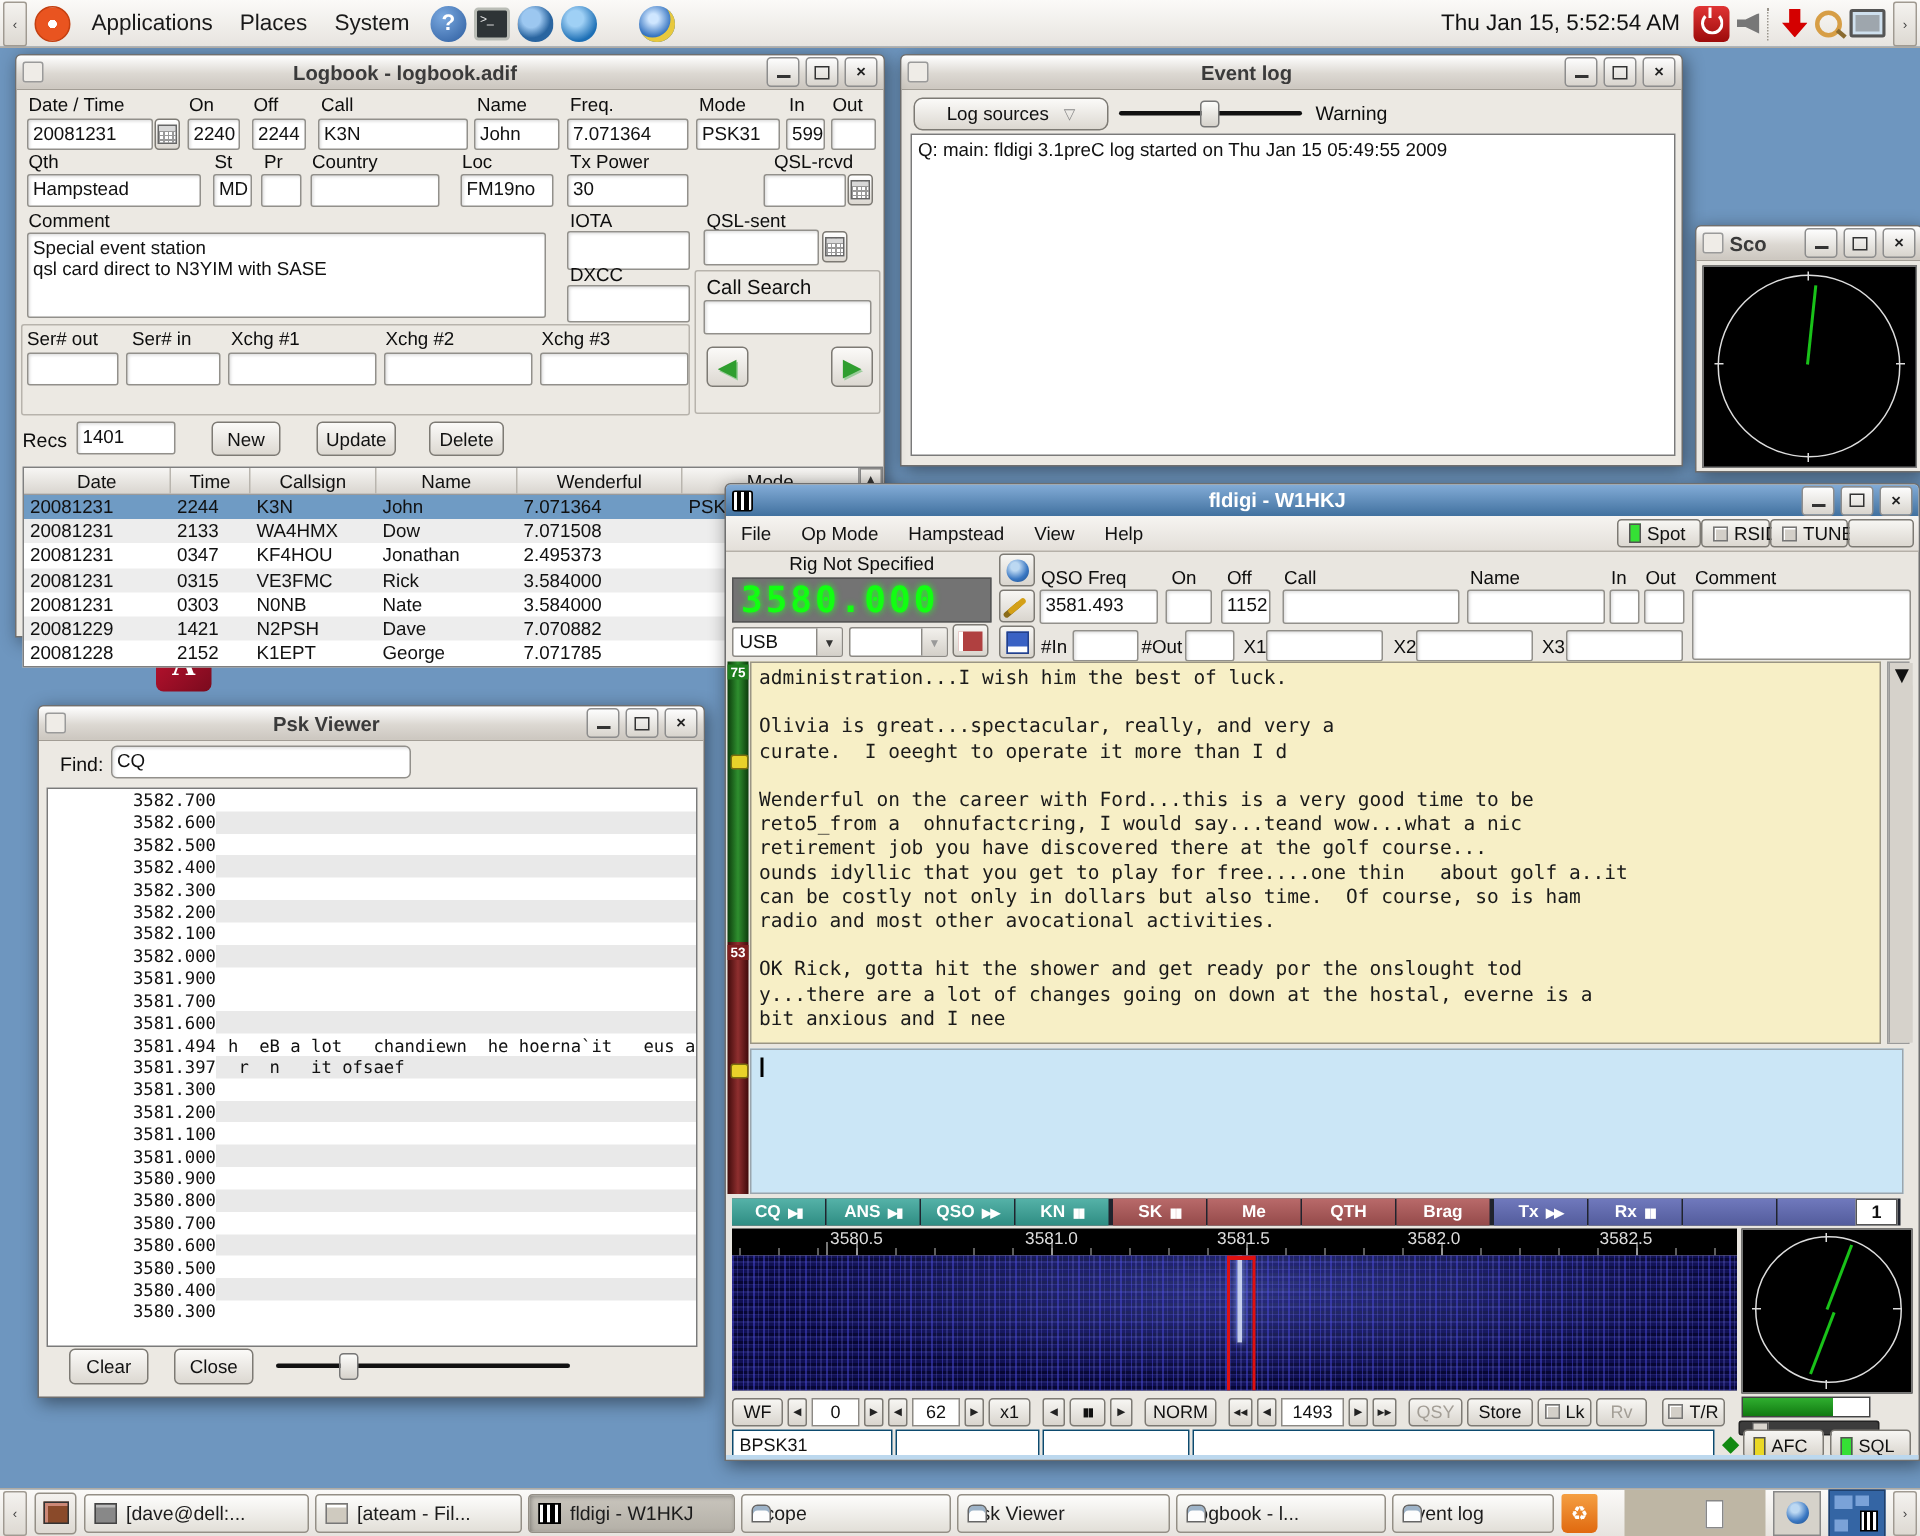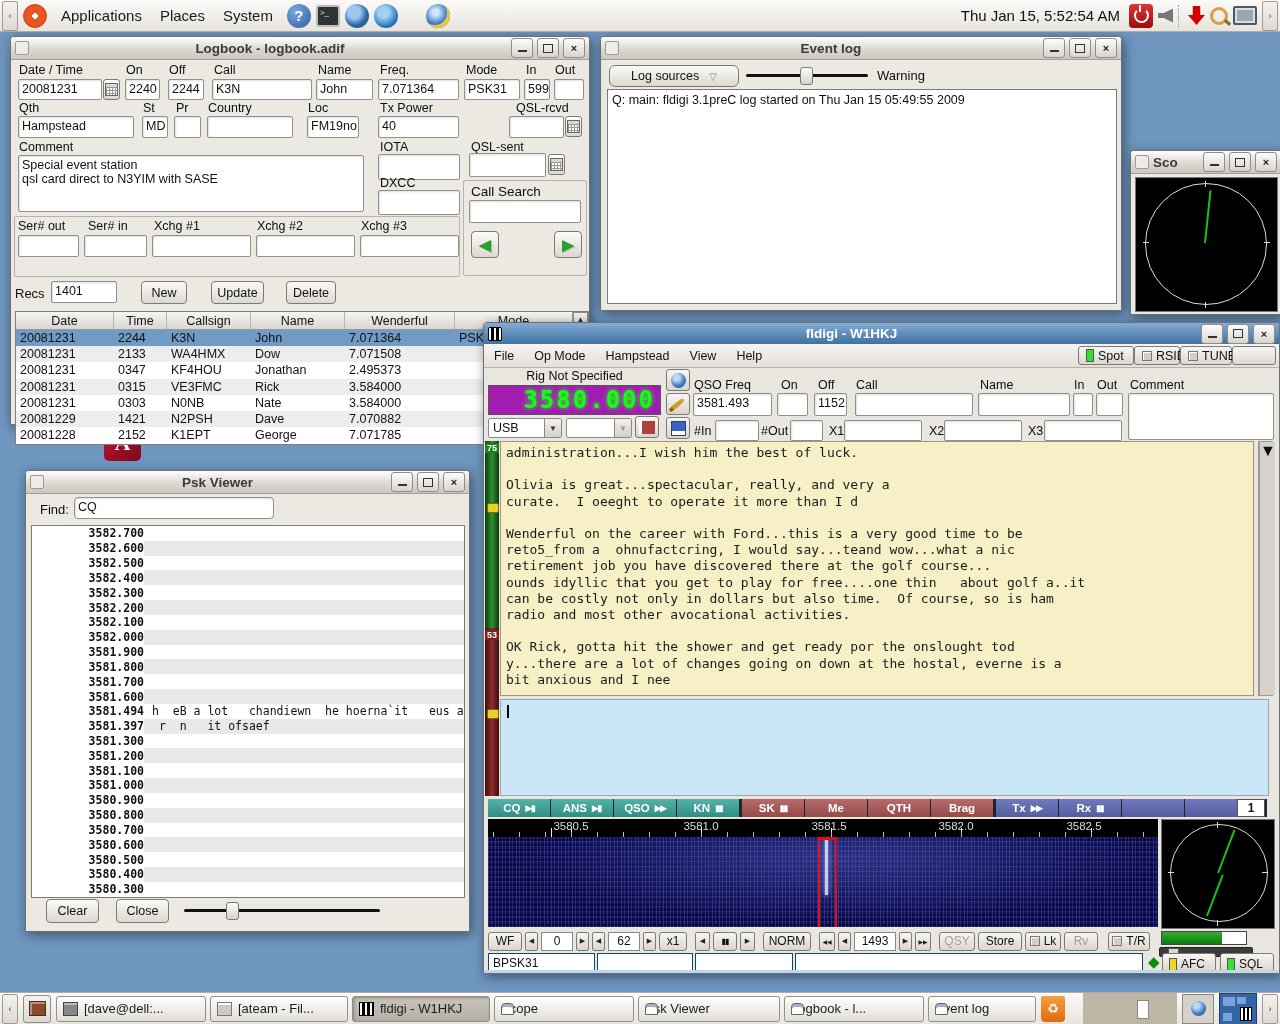--- a/index.html
+++ b/index.html
@@ -117,33 +117,33 @@
   .scope-area{position:absolute;left:4px;top:26px;width:141px;height:133px;background:#000;border:1px solid #777;}
   .scircle{position:absolute;border:1px solid #ddd;border-radius:50%;}
   .tickv{position:absolute;width:1px;height:6px;background:#ddd;}
   .tickh{position:absolute;width:6px;height:1px;background:#ddd;}
   .needle{position:absolute;width:2px;background:#19c219;transform-origin:50% 100%;}
   
   #pskviewer{left:25px;top:470px;width:445px;height:462px;z-index:12;}
   .psk-list{position:absolute;left:5px;top:54px;width:432px;height:371px;background:#fff;border:1px solid #7a7a7a;
        overflow:hidden;font-family:"DejaVu Sans Mono",monospace;font-size:11.5px;}
   .psk-r{display:flex;height:14.84px;align-items:center;}
-  .psk-r .f{width:112px;text-align:right;flex:none;white-space:pre;font-weight:bold;}
+  .psk-r .f{width:112px;text-align:right;flex:none;white-space:pre;}
   .psk-r .m{flex:1;height:100%;display:flex;align-items:center;white-space:pre;padding-left:8px;}
   .psk-r.alt .m{background:#e9e9e9;}
   
   #fldigi{left:483px;top:322px;width:797px;height:652px;z-index:20;background:#e9e6e0;}
   #fldigi .titlebar{height:21px;}
   .menubar{position:absolute;left:0;top:21px;right:0;height:23px;background:linear-gradient(#f6f4f1,#e3dfd9);
        border-bottom:1px solid #b5b0a8;display:flex;align-items:center;font-size:12.5px;}
   .menubar .mi{padding:3px 10px;}
   .mbtn{height:19px;border:1px solid #7d7a74;border-radius:3px;background:linear-gradient(#f7f6f3,#dcd8d1);
        display:flex;align-items:center;gap:4px;padding:0 7px;font-size:12.5px;box-sizing:border-box;}
-  .lcd{position:absolute;left:4px;top:62px;width:173px;height:30px;background:#a21caf;border:1px solid #555;
-       color:#12ff12;font-family:"DejaVu Sans Mono",monospace;font-weight:bold;font-size:24px;text-align:right;
+  .lcd{position:absolute;left:4px;top:62px;width:173px;height:30px;background:#737373;border:1px solid #555;
+       color:#12ff12;font-family:"DejaVu Sans Mono",monospace;font-weight:bold;font-size:24px;
        padding:0 5px;letter-spacing:2px;text-shadow:0 0 5px #2f2;box-sizing:border-box;line-height:28px;}
   .combo{position:absolute;height:20px;background:#fff;border:1px solid #8c8984;border-radius:2px;display:flex;
        align-items:center;font-size:12.5px;box-sizing:border-box;}
   .combo .txt{flex:1;padding:0 4px;overflow:hidden;}
   .combo .arr{width:16px;height:100%;background:linear-gradient(#f2f0ec,#d4d0c9);border-left:1px solid #8c8984;
        display:flex;align-items:center;justify-content:center;font-size:8px;color:#333;}
   .iconbtn{position:absolute;width:24px;height:22px;background:linear-gradient(#f7f6f3,#d9d5ce);border:1px solid #7d7a74;
        border-radius:3px;display:flex;align-items:center;justify-content:center;box-sizing:border-box;}
   .g-globe{width:15px;height:15px;border-radius:50%;background:radial-gradient(circle at 38% 32%,#bcd8f2 0 20%,#3a77c2 60%,#1c4b86);}
   .g-broom{width:14px;height:4px;background:#d4a017;transform:rotate(-40deg);border-radius:2px;box-shadow:-4px 0 0 #8a6b1a;}
@@ -277,23 +277,23 @@
 
     <div class="lbl" style="left:8px;top:42px">Qth</div>
     <div class="inp" style="left:7px;top:57px;width:116px;height:22px">Hampstead</div>
     <div class="lbl" style="left:132px;top:42px">St</div>
     <div class="inp" style="left:131px;top:57px;width:26px;height:22px">MD</div>
     <div class="lbl" style="left:165px;top:42px">Pr</div>
     <div class="inp" style="left:163px;top:57px;width:27px;height:22px"></div>
     <div class="lbl" style="left:197px;top:42px">Country</div>
     <div class="inp" style="left:196px;top:57px;width:86px;height:22px"></div>
     <div class="lbl" style="left:297px;top:42px">Loc</div>
-    <div class="inp" style="left:296px;top:57px;width:52px;height:22px">FM19no</div>
+    <div class="inp" style="left:296px;top:57px;width:62px;height:22px">FM19no</div>
     <div class="lbl" style="left:369px;top:42px">Tx Power</div>
-    <div class="inp" style="left:367px;top:57px;width:81px;height:22px">40</div>
+    <div class="inp" style="left:367px;top:57px;width:81px;height:22px">30</div>
     <div class="lbl" style="left:505px;top:42px">QSL-rcvd</div>
     <div class="inp" style="left:498px;top:57px;width:55px;height:22px"></div>
     <div class="calbtn" style="left:554px;top:57px">
         <span class="cal"></span>
       </div>
 
     <div class="lbl" style="left:8px;top:81px">Comment</div>
     <div class="inp" style="left:7px;top:96px;width:346px;height:57px">Special event station
 qsl card direct to N3YIM with SASE</div>
     <div class="lbl" style="left:369px;top:81px">IOTA</div>
@@ -494,24 +494,20 @@
         <span class="m"></span>
       </div>
       <div class="psk-r alt">
         <span class="f">3582.000</span>
         <span class="m"></span>
       </div>
       <div class="psk-r">
         <span class="f">3581.900</span>
         <span class="m"></span>
       </div>
-      <div class="psk-r alt">
-        <span class="f">3581.800</span>
-        <span class="m"></span>
-      </div>
       <div class="psk-r">
         <span class="f">3581.700</span>
         <span class="m"></span>
       </div>
       <div class="psk-r alt">
         <span class="f">3581.600</span>
         <span class="m"></span>
       </div>
       <div class="psk-r">
         <span class="f">3581.494</span>

